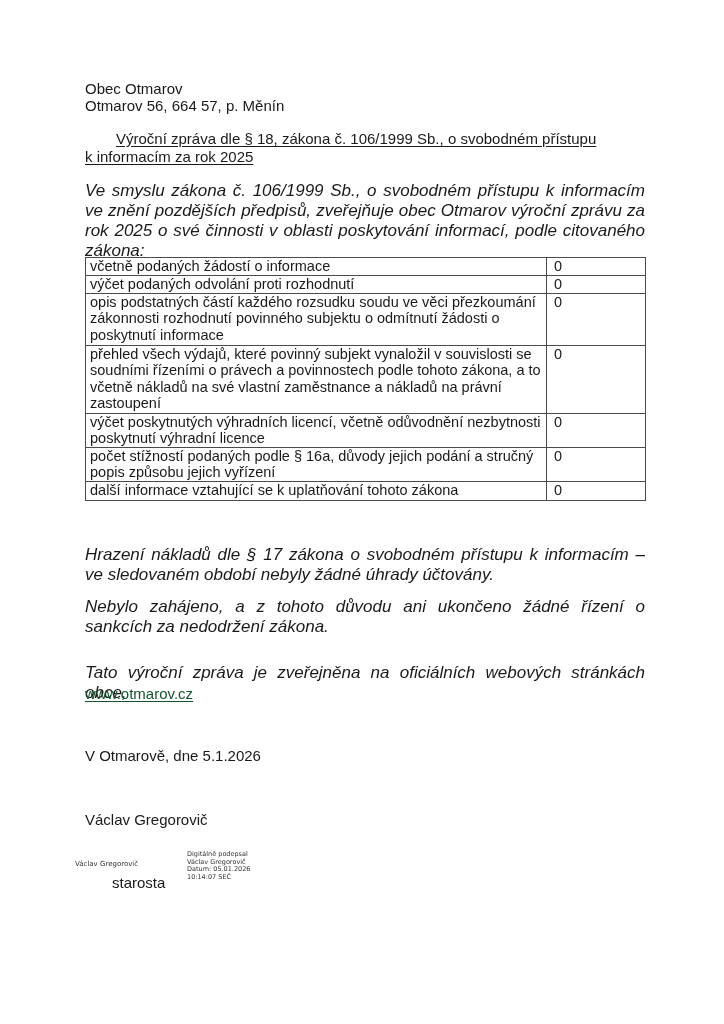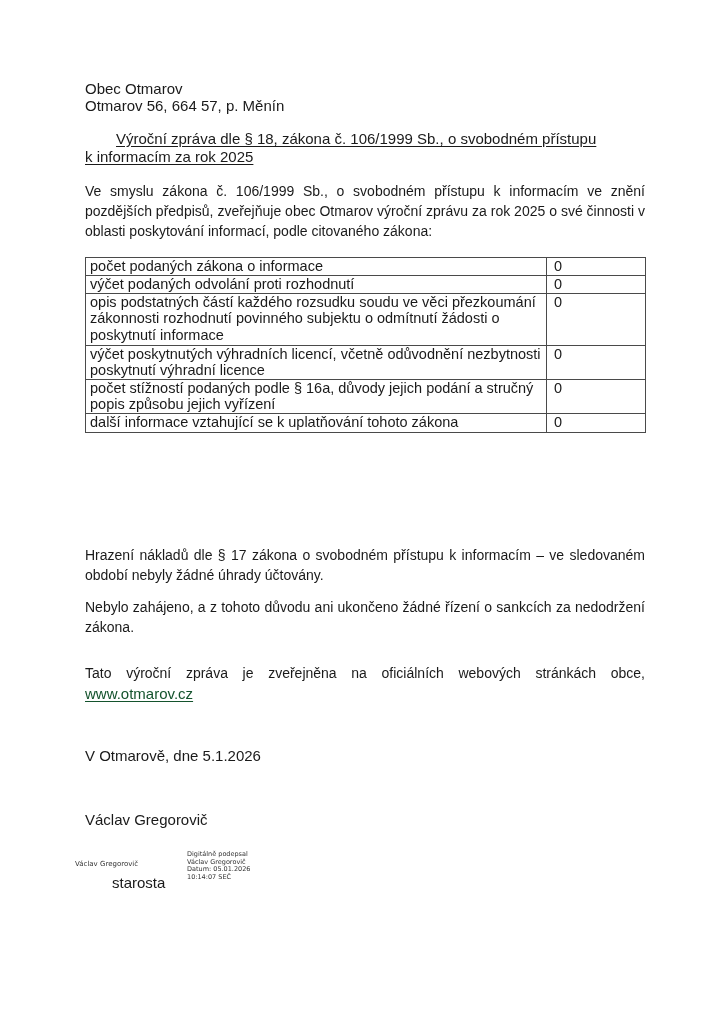--- a/index.html
+++ b/index.html
@@ -1,20 +1,20 @@
 <!DOCTYPE html>
 <html><head>
 <meta charset="utf-8">
 <style>
   html, body { margin: 0; padding: 0; background: #ffffff; }
   body { width: 724px; height: 1024px; position: relative; overflow: hidden;
          font-family: "Liberation Sans", sans-serif; color: #1a1a1a; }
   .abs { position: absolute; }
   .txt { font-size: 15px; line-height: 17px; white-space: nowrap; }
-  .just { width: 560px; font-size: 14px; line-height: 20px; text-align: justify; text-align-last: left; }
+  .just { width: 560px; font-size: 17px; line-height: 20px; text-align: justify; text-align-last: left; font-style: italic; }
   .u { text-decoration: underline; text-underline-offset: 2px; }
   .link { color: #14532d; text-decoration: underline; text-underline-offset: 2px; }
   table.report { position: absolute; left: 85px; top: 257px; width: 561px;
                  border-collapse: collapse; font-size: 14.5px; line-height: 16.5px; }
   table.report td { border: 1px solid #4a4a4a; padding: 0 4px; vertical-align: top; }
   table.report td.val { width: 87px; padding-left: 7px; }
   .sig-name-small { font-family: "DejaVu Sans", sans-serif; font-size: 7px; color: #333; }
   .sig-block { font-family: "DejaVu Sans", sans-serif; font-size: 6.5px; line-height: 7.5px; color: #333; }
 </style>
 </head>
@@ -24,29 +24,33 @@
 <div class="abs txt" style="left:85px; top:97px;">Otmarov 56, 664 57, p. Měnín</div>
 
 <div class="abs txt u" style="left:85px; top:130px;margin-left:31px;">Výroční zpráva dle § 18, zákona č. 106/1999 Sb., o svobodném přístupu </div>
 <div class="abs txt u" style="left:85px; top:148px;">k informacím za rok 2025</div>
 
 <div class="abs just" style="left:85px; top:181px;">Ve smyslu zákona č. 106/1999 Sb., o svobodném přístupu k informacím ve znění pozdějších předpisů, zveřejňuje obec Otmarov výroční zprávu za rok 2025 o své činnosti v oblasti poskytování informací, podle citovaného zákona:</div>
 
 <table class="report">
   <tbody>
     <tr style="height:18px;">
-      <td>počet podaných zákona o informace</td>
+      <td>včetně podaných žádostí o informace</td>
       <td class="val">0</td>
     </tr>
     <tr style="height:17px;">
       <td>výčet podaných odvolání proti rozhodnutí</td>
       <td class="val">0</td>
     </tr>
     <tr style="height:52px;">
       <td>opis podstatných částí každého rozsudku soudu ve věci přezkoumání zákonnosti rozhodnutí povinného subjektu o odmítnutí žádosti o poskytnutí informace</td>
+      <td class="val">0</td>
+    </tr>
+    <tr style="height:68px;">
+      <td>přehled všech výdajů, které povinný subjekt vynaložil v souvislosti se soudními řízeními o právech a povinnostech podle tohoto zákona, a to včetně nákladů na své vlastní zaměstnance a nákladů na právní zastoupení</td>
       <td class="val">0</td>
     </tr>
     <tr style="height:34px;">
       <td>výčet poskytnutých výhradních licencí, včetně odůvodnění nezbytnosti poskytnutí výhradní licence</td>
       <td class="val">0</td>
     </tr>
     <tr style="height:34px;">
       <td>počet stížností podaných podle § 16a, důvody jejich podání a stručný popis způsobu jejich vyřízení</td>
       <td class="val">0</td>
     </tr>

